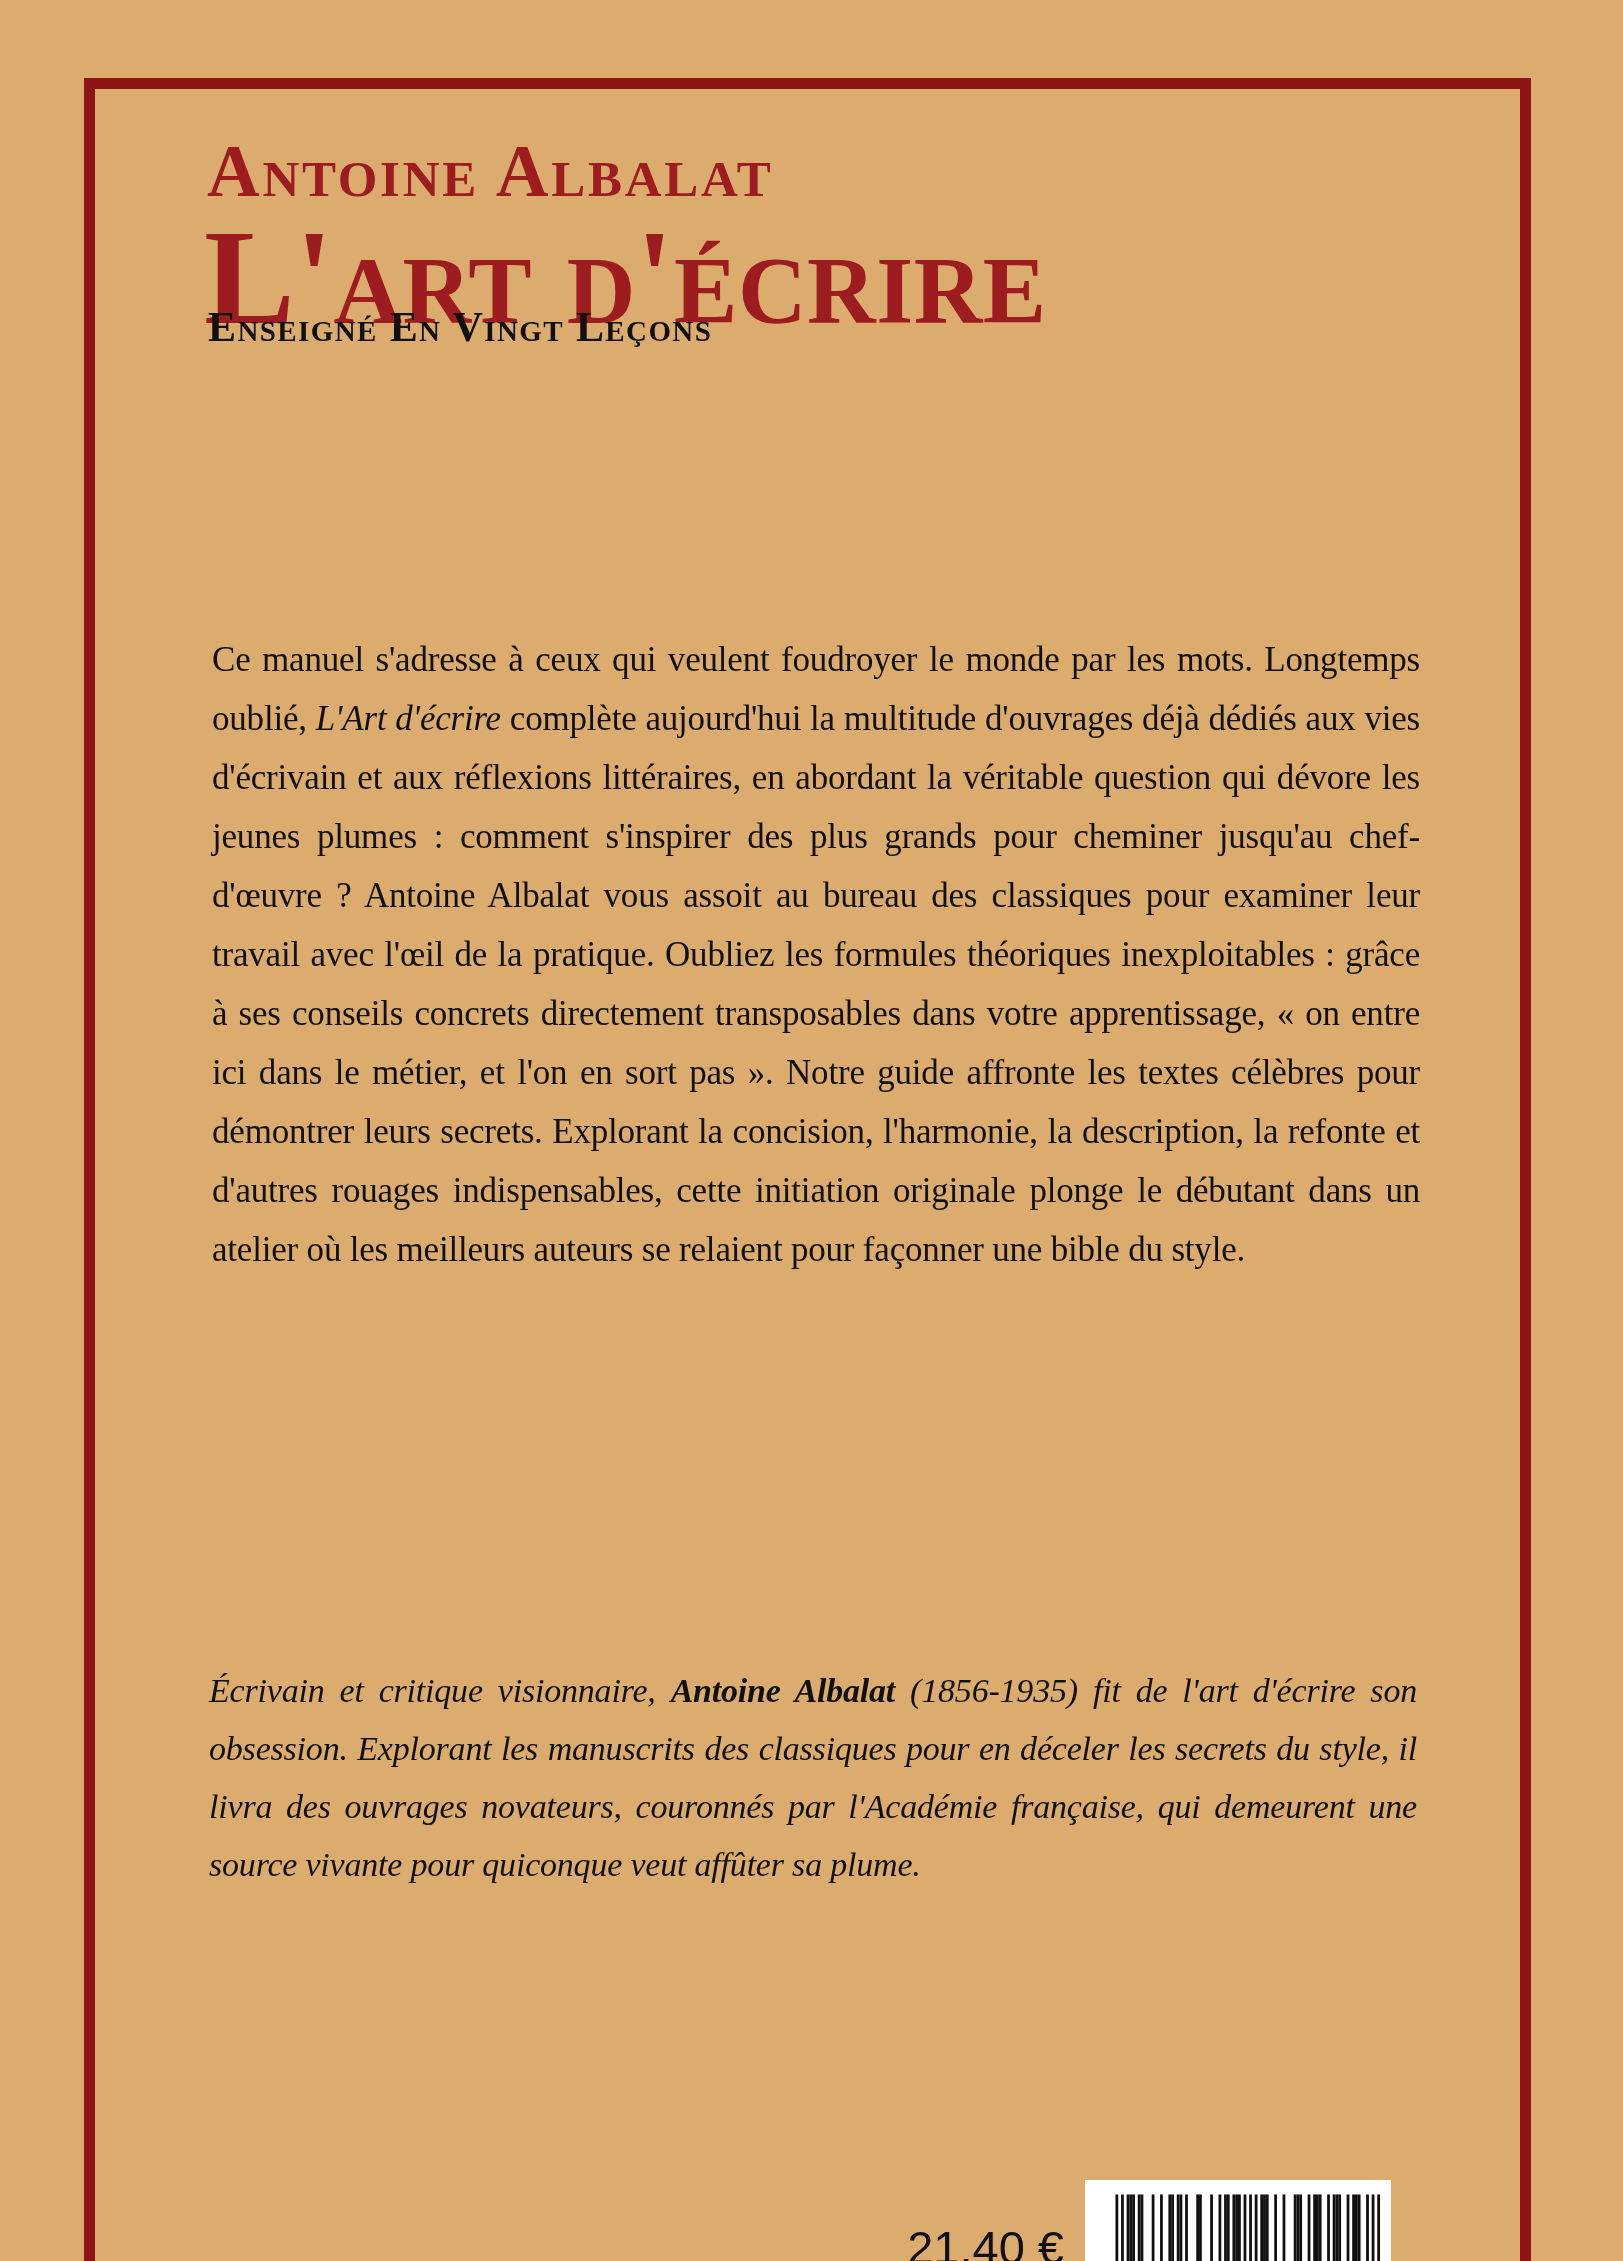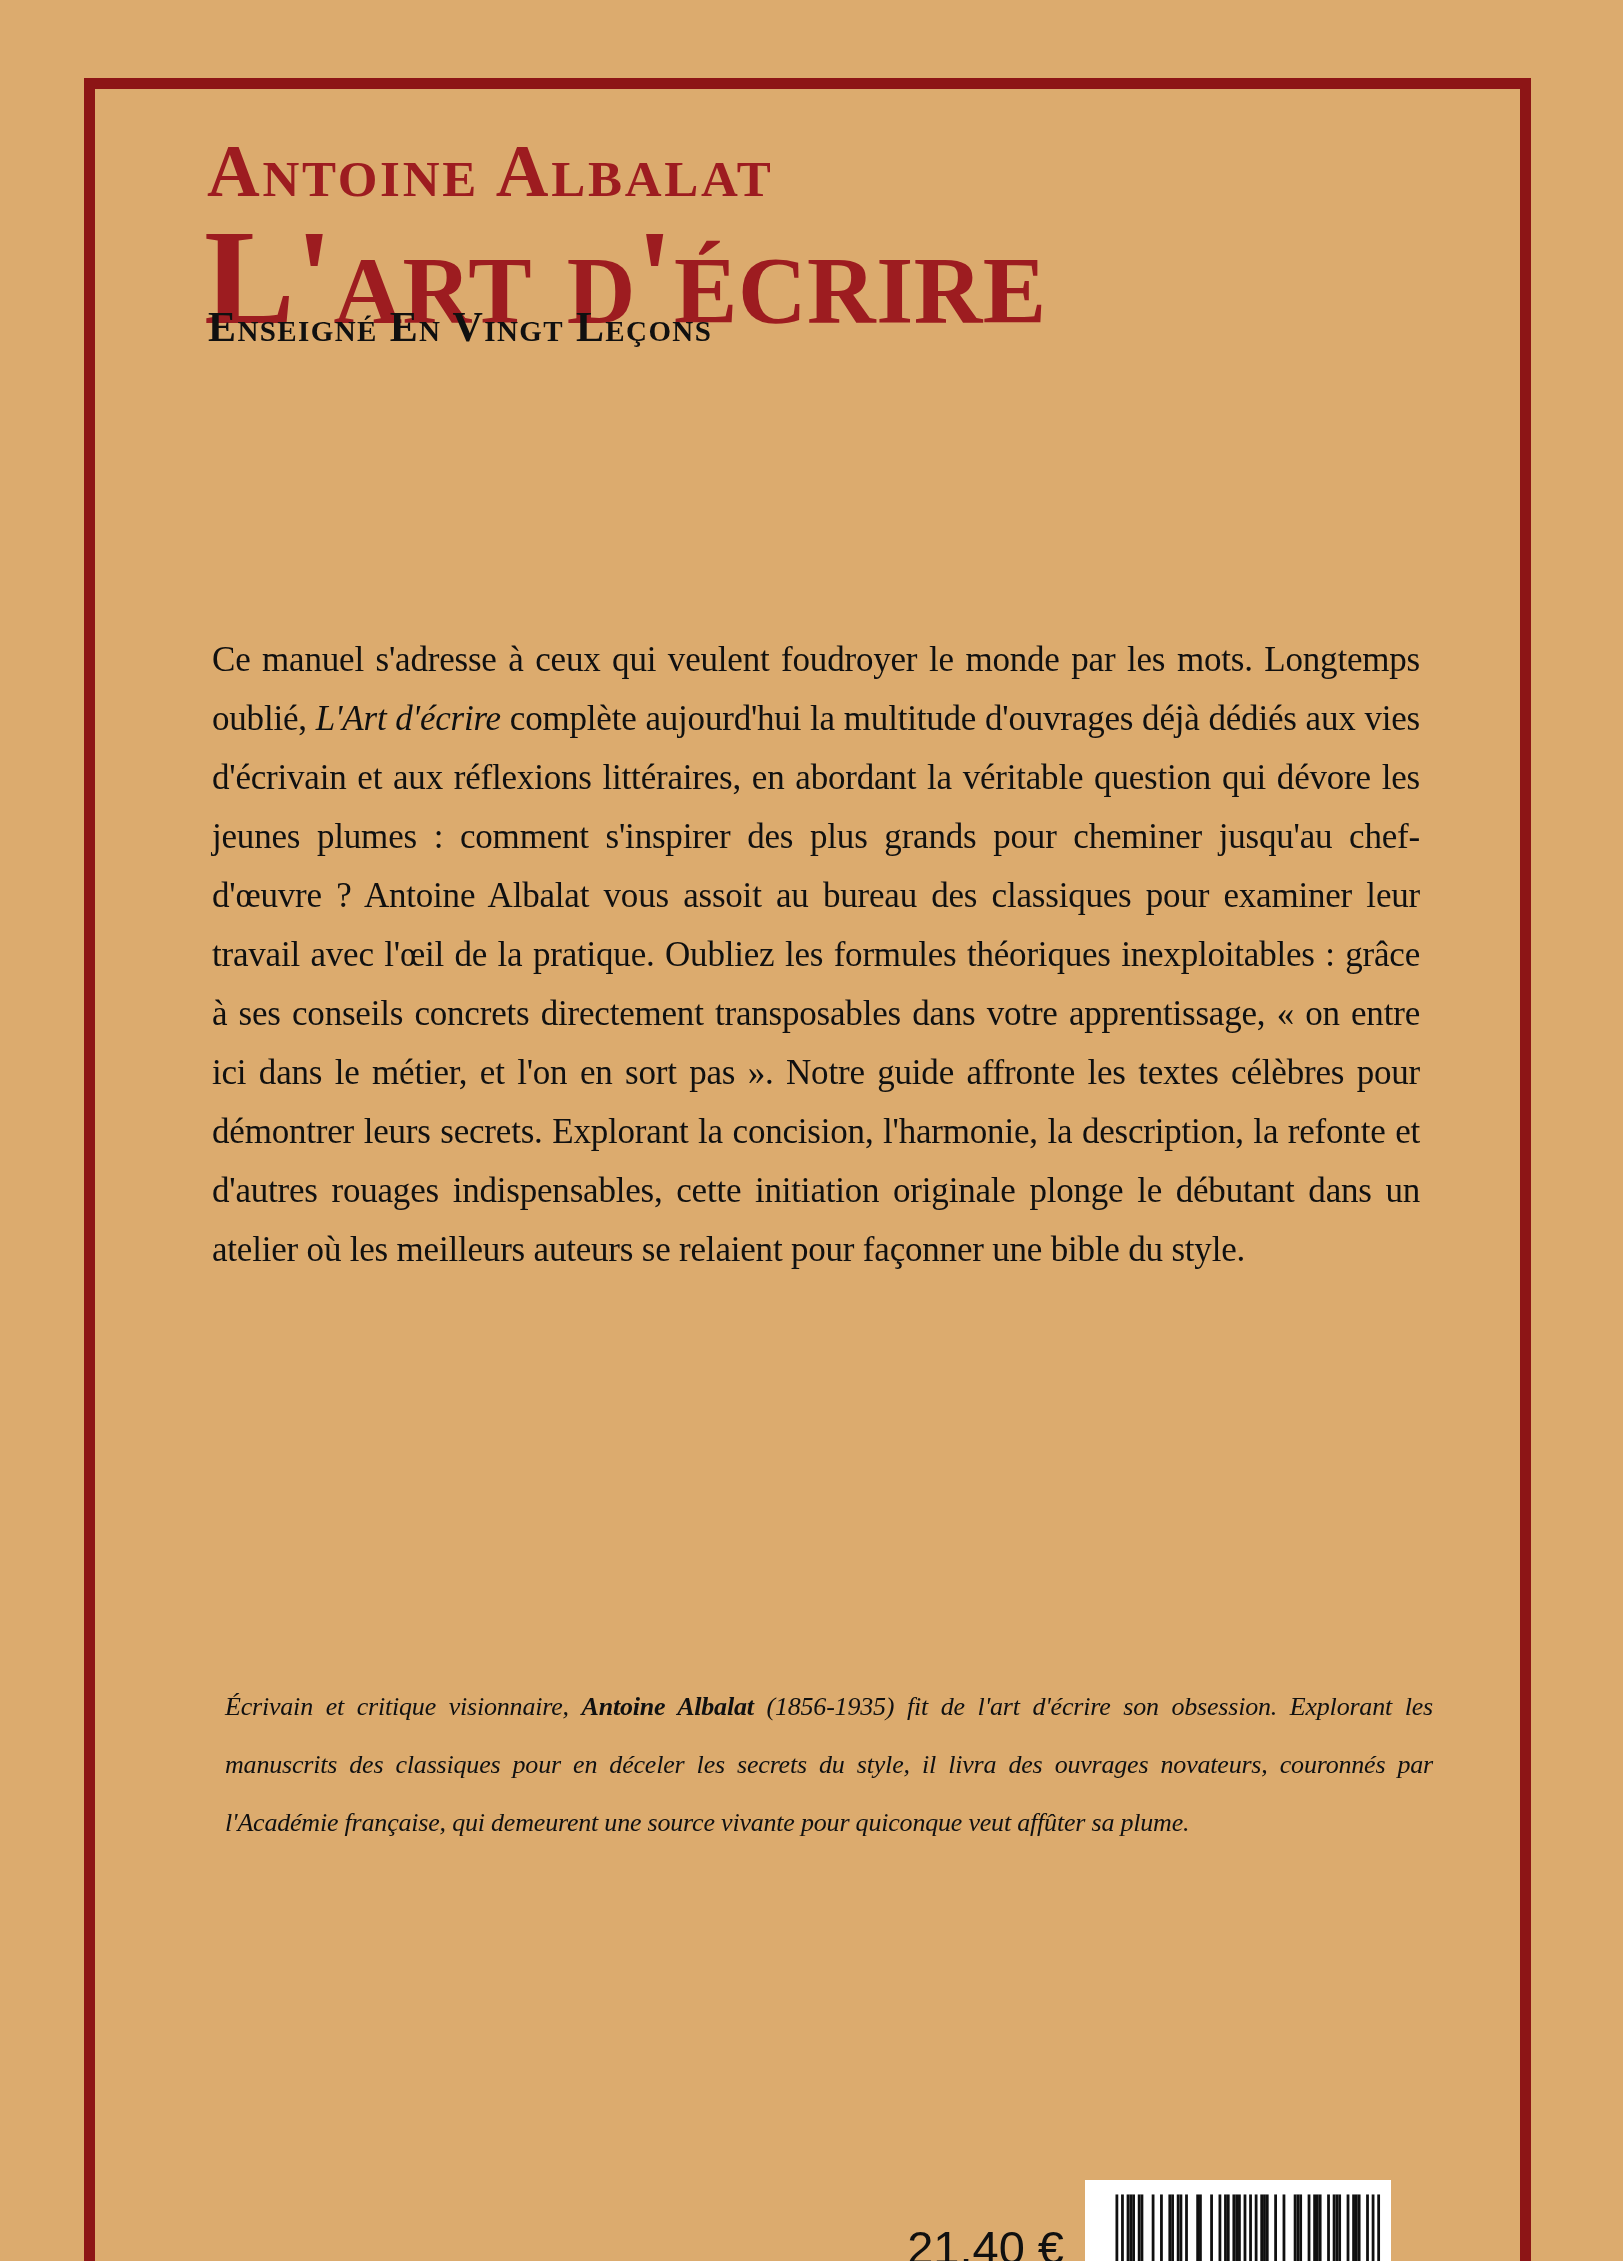--- a/index.html
+++ b/index.html
@@ -71,22 +71,22 @@
     font-size: 35px;
     line-height: 59px;
     text-align: justify;
     letter-spacing: -0.2px;
   }
   .bio {
     position: absolute;
     left: 209px;
     top: 1662px;
     width: 1208px;
-    margin: 16px;
-    font-size: 26px;
+    margin: 0;
+    font-size: 34px;
     line-height: 58px;
     font-style: italic;
     text-align: justify;
     letter-spacing: -0.2px;
   }
   .bio b { font-weight: bold; }
   .price-isbn {
     position: absolute;
     right: 560px;
     top: 2224px;

